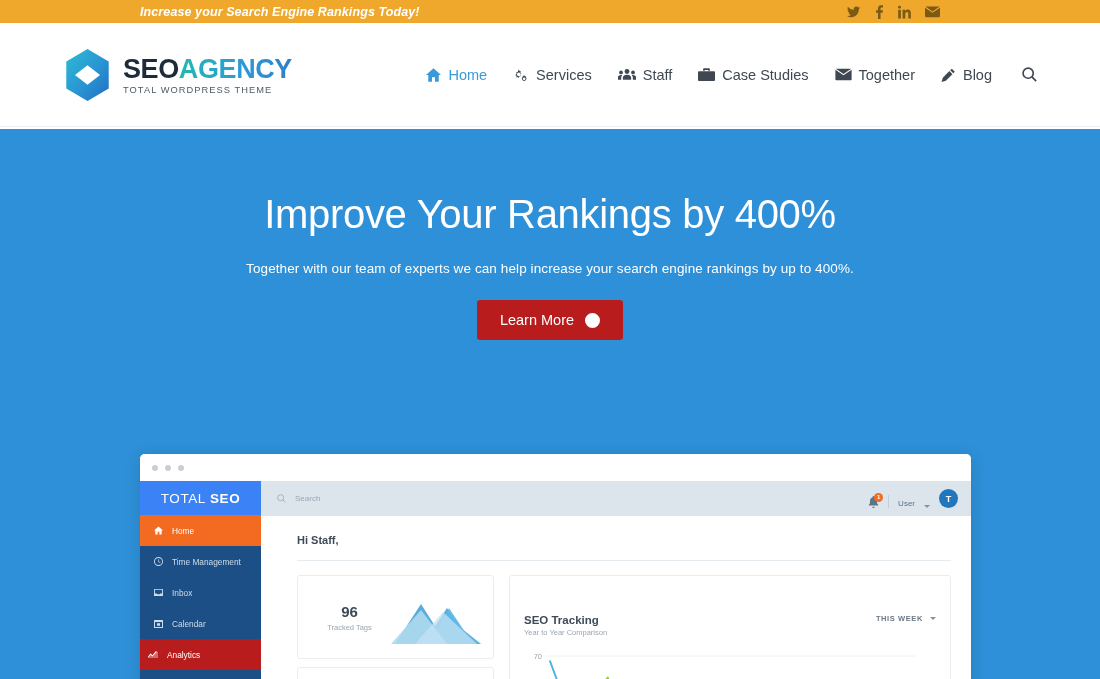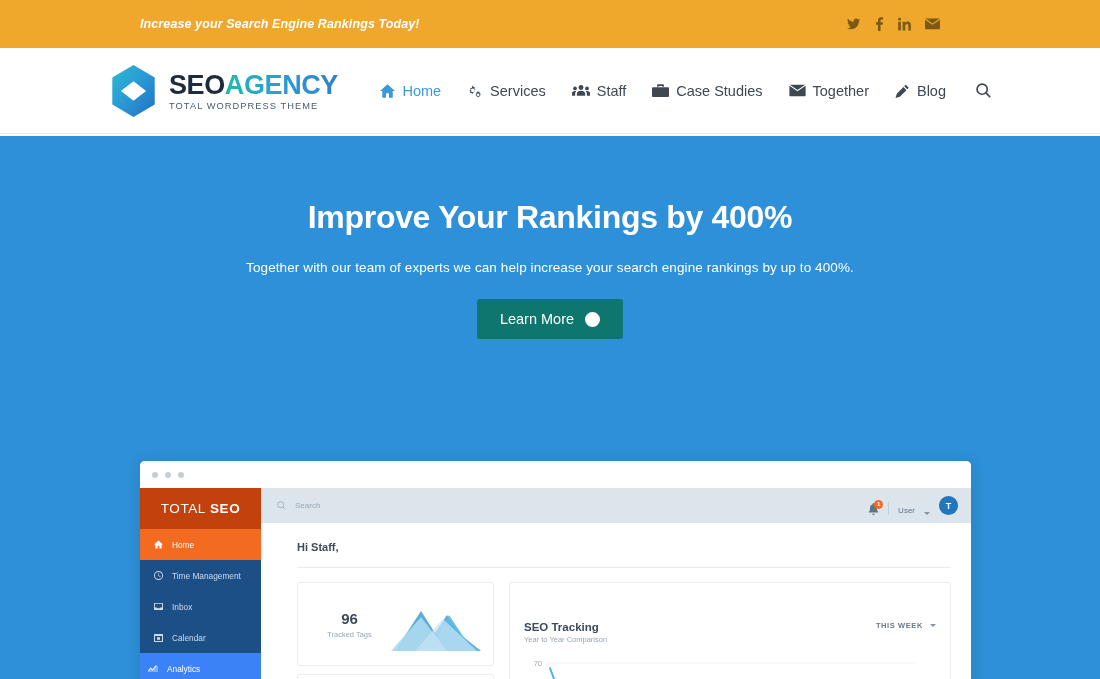--- a/index.html
+++ b/index.html
@@ -5,21 +5,21 @@
   * { box-sizing: border-box; margin: 0; padding: 0; }
   html, body {
     width: 1100px; height: 679px;
     overflow: hidden;
     font-family: "Liberation Sans", sans-serif;
     background: #ffffff;
   }
 
   
   .topbar {
-    height: 48px;
+    height: 23px;
     background: #efa82c;
     display: flex;
     align-items: center;
     justify-content: space-between;
     padding: 0 160px 0 140px;
   }
   .topbar-text {
     color: #ffffff;
     font-size: 12.5px;
     font-style: italic;
@@ -28,25 +28,25 @@
   }
   .social {
     display: flex;
     align-items: center;
     gap: 14px;
   }
   .social svg { display: block; fill: #7a5a14; }
 
   
   .header {
-    height: 86px;
+    height: 104px;
     background: #ffffff;
     display: flex;
     align-items: center;
-    padding: 0 109px;
+    padding: 0 63px;
     border-bottom: 1px solid #e9eef2;
   }
   .logo { display: flex; align-items: center; gap: 11px; }
   .logo-mark { width: 49px; height: 54px; display: block; }
   .logo-text { line-height: 1; padding-top: 2px; }
   .logo-main {
     font-size: 27px;
     font-weight: bold;
     letter-spacing: -0.4px;
     line-height: 1;
@@ -89,36 +89,36 @@
   
   .hero {
     background: #2e90d8;
     height: 563px;
     position: relative;
     border-top: 2px solid #ffffff;
   }
   .hero-inner { padding-top: 63px; text-align: center; }
   .hero-title {
     color: #ffffff;
-    font-size: 32px;
-    font-weight: bold;
+    font-size: 40px;
+    font-weight: normal;
     letter-spacing: -0.3px;
   }
   .hero-sub {
     color: #ffffff;
     font-size: 13.5px;
     margin-top: 24px;
     letter-spacing: .1px;
   }
   .hero-btn {
     margin: 24px auto 0;
     display: inline-flex;
     align-items: center;
     gap: 11px;
-    background: #0f766e;
+    background: #b91c1c;
     color: #ffffff;
     font-size: 14.5px;
     padding: 12px 23px;
     border: none;
     border-radius: 3px;
     cursor: pointer;
     font-family: inherit;
   }
   .hero-btn svg { display: block; fill: #ffffff; }
 
@@ -145,22 +145,22 @@
   .dot { width: 6px; height: 6px; border-radius: 50%; background: #c9ced4; }
 
   .mock-body { display: flex; height: 327px; }
 
   .mock-side {
     width: 121px;
     background: #1d4f87;
     flex-shrink: 0;
   }
   .mock-brand {
-    height: 41px;
-    background: #c2410c;
+    height: 34px;
+    background: #3b82f6;
     color: #ffffff;
     display: flex;
     align-items: center;
     justify-content: center;
     font-size: 13.5px;
     letter-spacing: .6px;
   }
   .mock-brand b { font-weight: bold; margin-left: 4px; }
   .side-item {
     height: 31px;
@@ -168,21 +168,21 @@
     align-items: center;
     gap: 9px;
     padding-left: 14px;
     color: #cfdcea;
     font-size: 8.3px;
     cursor: pointer;
   }
   .side-item svg { display: block; fill: #cfdcea; flex-shrink: 0; }
   .side-item.active { background: #f26b21; color: #ffffff; }
   .side-item.active svg { fill: #ffffff; }
-  .side-item.sel { background: #3b82f6; color: #ffffff; padding-left: 8px; }
+  .side-item.sel { background: #b91c1c; color: #ffffff; padding-left: 8px; }
   .side-item.sel svg { fill: #ffffff; }
 
   .mock-main { flex: 1; background: #ffffff; display: flex; flex-direction: column; }
 
   .mock-topbar {
     height: 35px;
     background: #dde5ec;
     display: flex;
     align-items: center;
     padding: 0 13px 0 16px;

